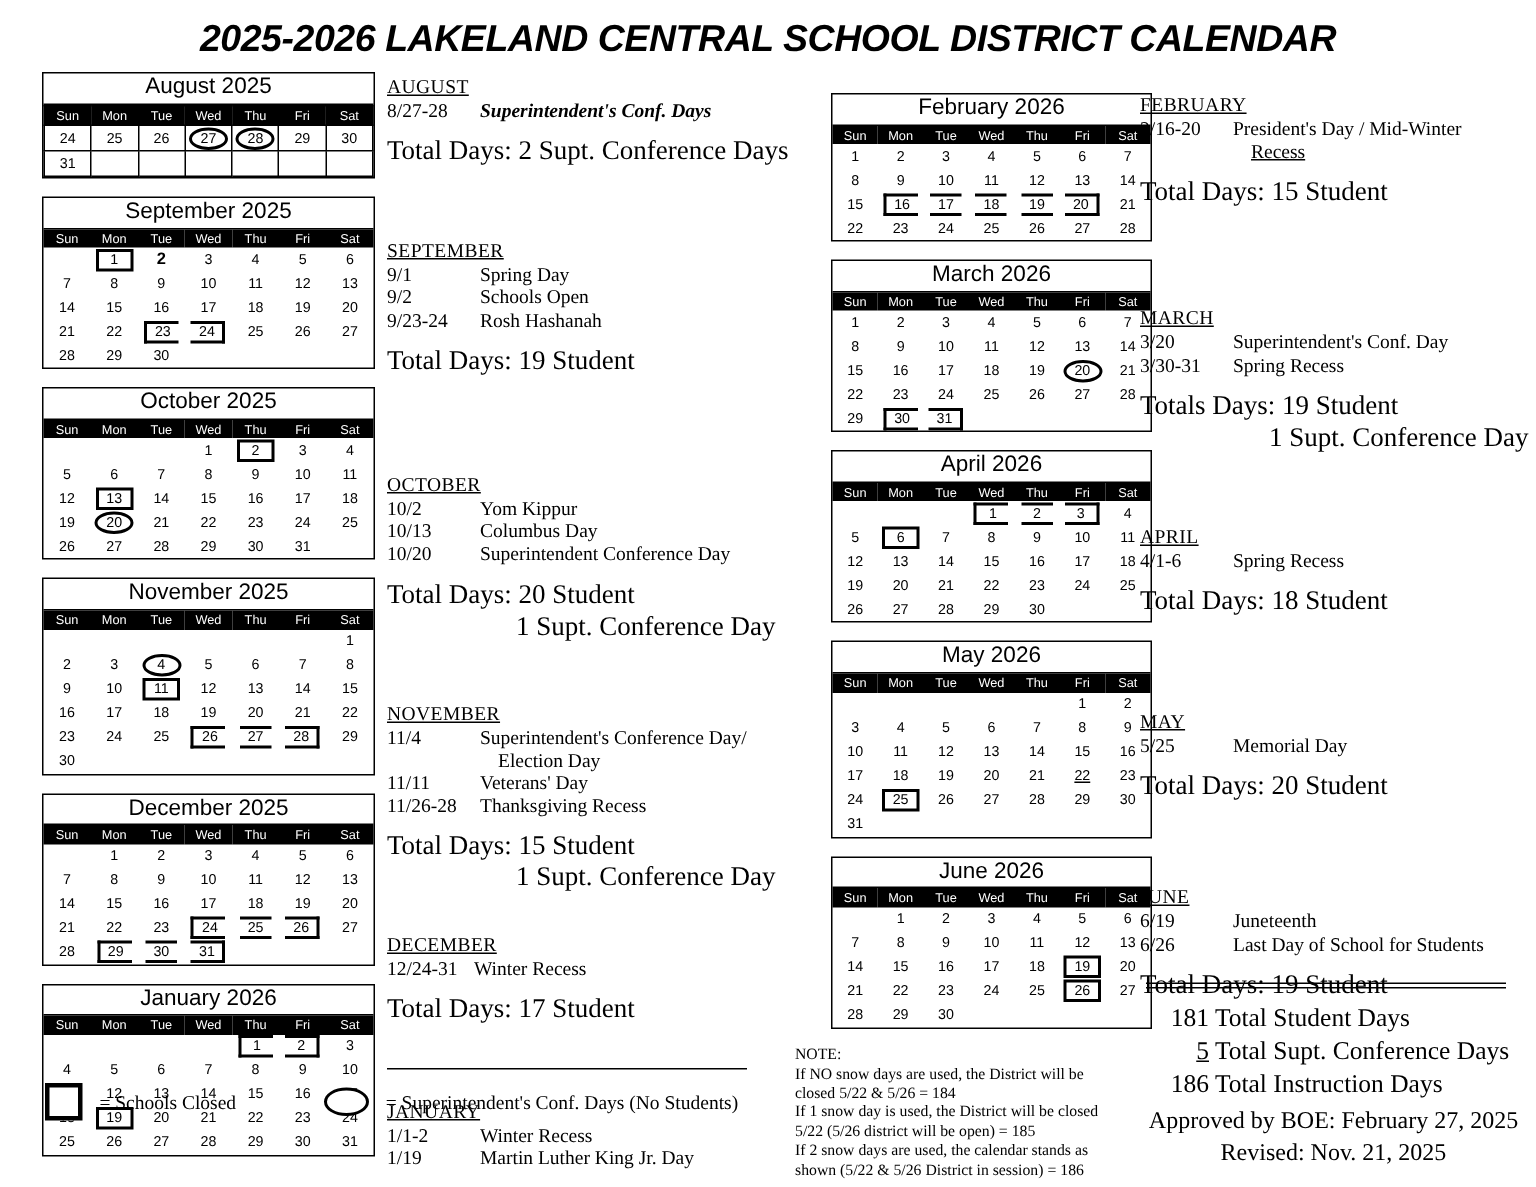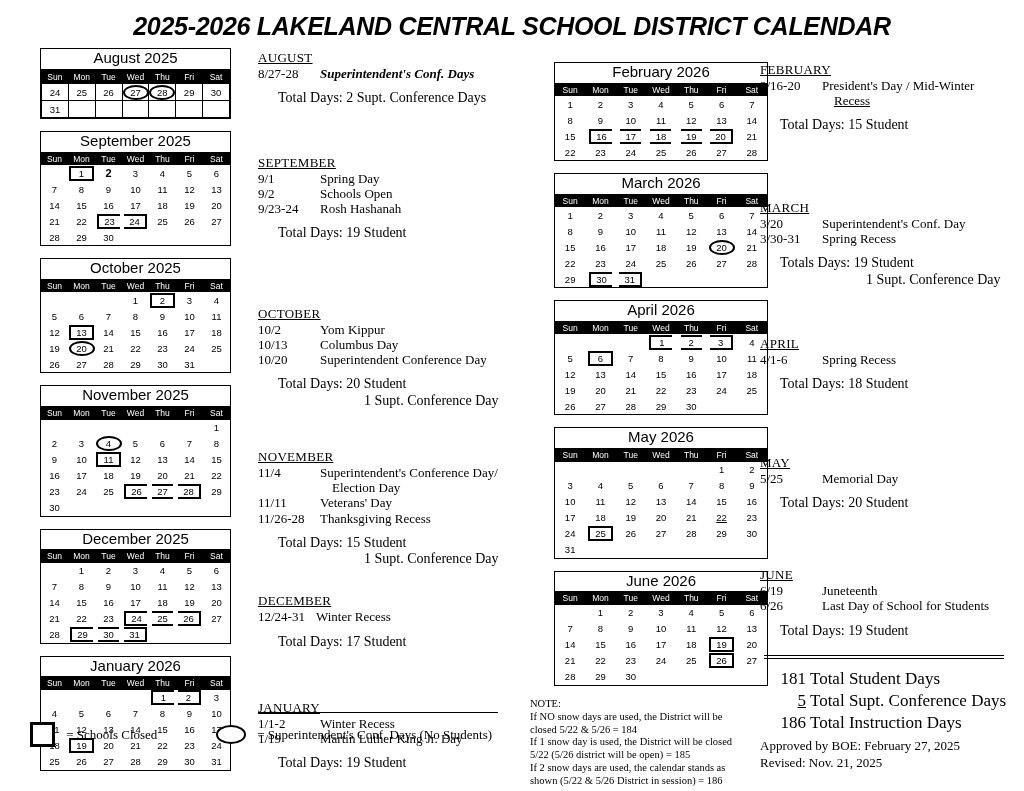--- a/index.html
+++ b/index.html
@@ -9,21 +9,21 @@
     color:#000;overflow:hidden;position:relative;
   }
   
   .title{
     position:absolute;left:0;top:12px;width:1024px;text-align:center;
     font-family:"Liberation Sans", sans-serif;
     font-weight:bold;font-style:italic;font-size:25px;
     letter-spacing:-0.3px;white-space:nowrap;
   }
   
-  .col-cal-left{position:absolute;left:40px;top:48px;width:191px;}
+  .col-cal-left{position:absolute;left:28px;top:48px;width:222px;}
   .col-txt-left{position:absolute;left:258px;top:50px;width:250px;}
   .col-cal-mid{position:absolute;left:518px;top:62px;width:214px;padding-left:36px;}
   .col-txt-right{position:absolute;left:760px;top:62px;width:258px;}
 
   
   .cal{border:1.5px solid #000;margin-bottom:12px;background:#fff;}
   .cal-title{
     text-align:center;font-family:"Liberation Sans", sans-serif;
     font-size:15px;padding:1px 0 2px;border-bottom:1.5px solid #000;
     line-height:1.1;
@@ -58,21 +58,21 @@
     padding:0 5px;line-height:11px;min-width:12px;background:#fff;
   }
 
   
   .mblock{margin-bottom:4px;}
   .mname{font-size:13px;text-decoration:underline;letter-spacing:0.3px;}
   .mrow{font-size:13px;line-height:1.17;white-space:nowrap;}
   .mrow .d{display:inline-block;width:62px;vertical-align:top;}
   .mrow .ev{display:inline-block;}
   .mrow.ital .ev{font-weight:bold;font-style:italic;}
-  .mtot{font-size:14px;line-height:1.17;margin-top:9px;white-space:nowrap;margin-left:20px;}
+  .mtot{font-size:18px;line-height:1.17;margin-top:9px;white-space:nowrap;}
   .mtot .ind{display:inline-block;width:86px;}
 
   
   .legend{position:absolute;left:30px;top:722px;width:470px;font-size:13px;}
   .legend .lsq{
     display:inline-block;width:19px;height:19px;border:3px solid #000;
     vertical-align:middle;background:#fff;
   }
   .legend .lci{
     display:inline-block;width:26px;height:15px;border:2.5px solid #000;
@@ -87,21 +87,21 @@
   .note .nh{font-size:10.5px;}
 
   
   .totals-rule{
     position:absolute;left:764px;top:655px;width:240px;
     border-top:1.5px solid #000;border-bottom:1.5px solid #000;height:2px;
   }
   .totals{position:absolute;left:778px;top:668px;width:240px;font-size:17px;line-height:1.3;}
   .totals .num{display:inline-block;width:28px;text-align:right;}
   .totals .num.u{text-decoration:underline;}
-  .approved{position:absolute;left:760px;top:738px;width:258px;text-align:left;font-size:13px;line-height:1.3;}
+  .approved{position:absolute;left:760px;top:738px;width:258px;text-align:center;font-size:16px;line-height:1.3;}
 </style>
 </head>
 <body>
 
 <div class="title">2025-2026 LAKELAND CENTRAL SCHOOL DISTRICT CALENDAR</div>
 
 <div class="col-cal-left" id="cal-col-left">
     <div class="cal gridded">
       <div class="cal-title">August 2025</div>
       <table class="cal-grid">

